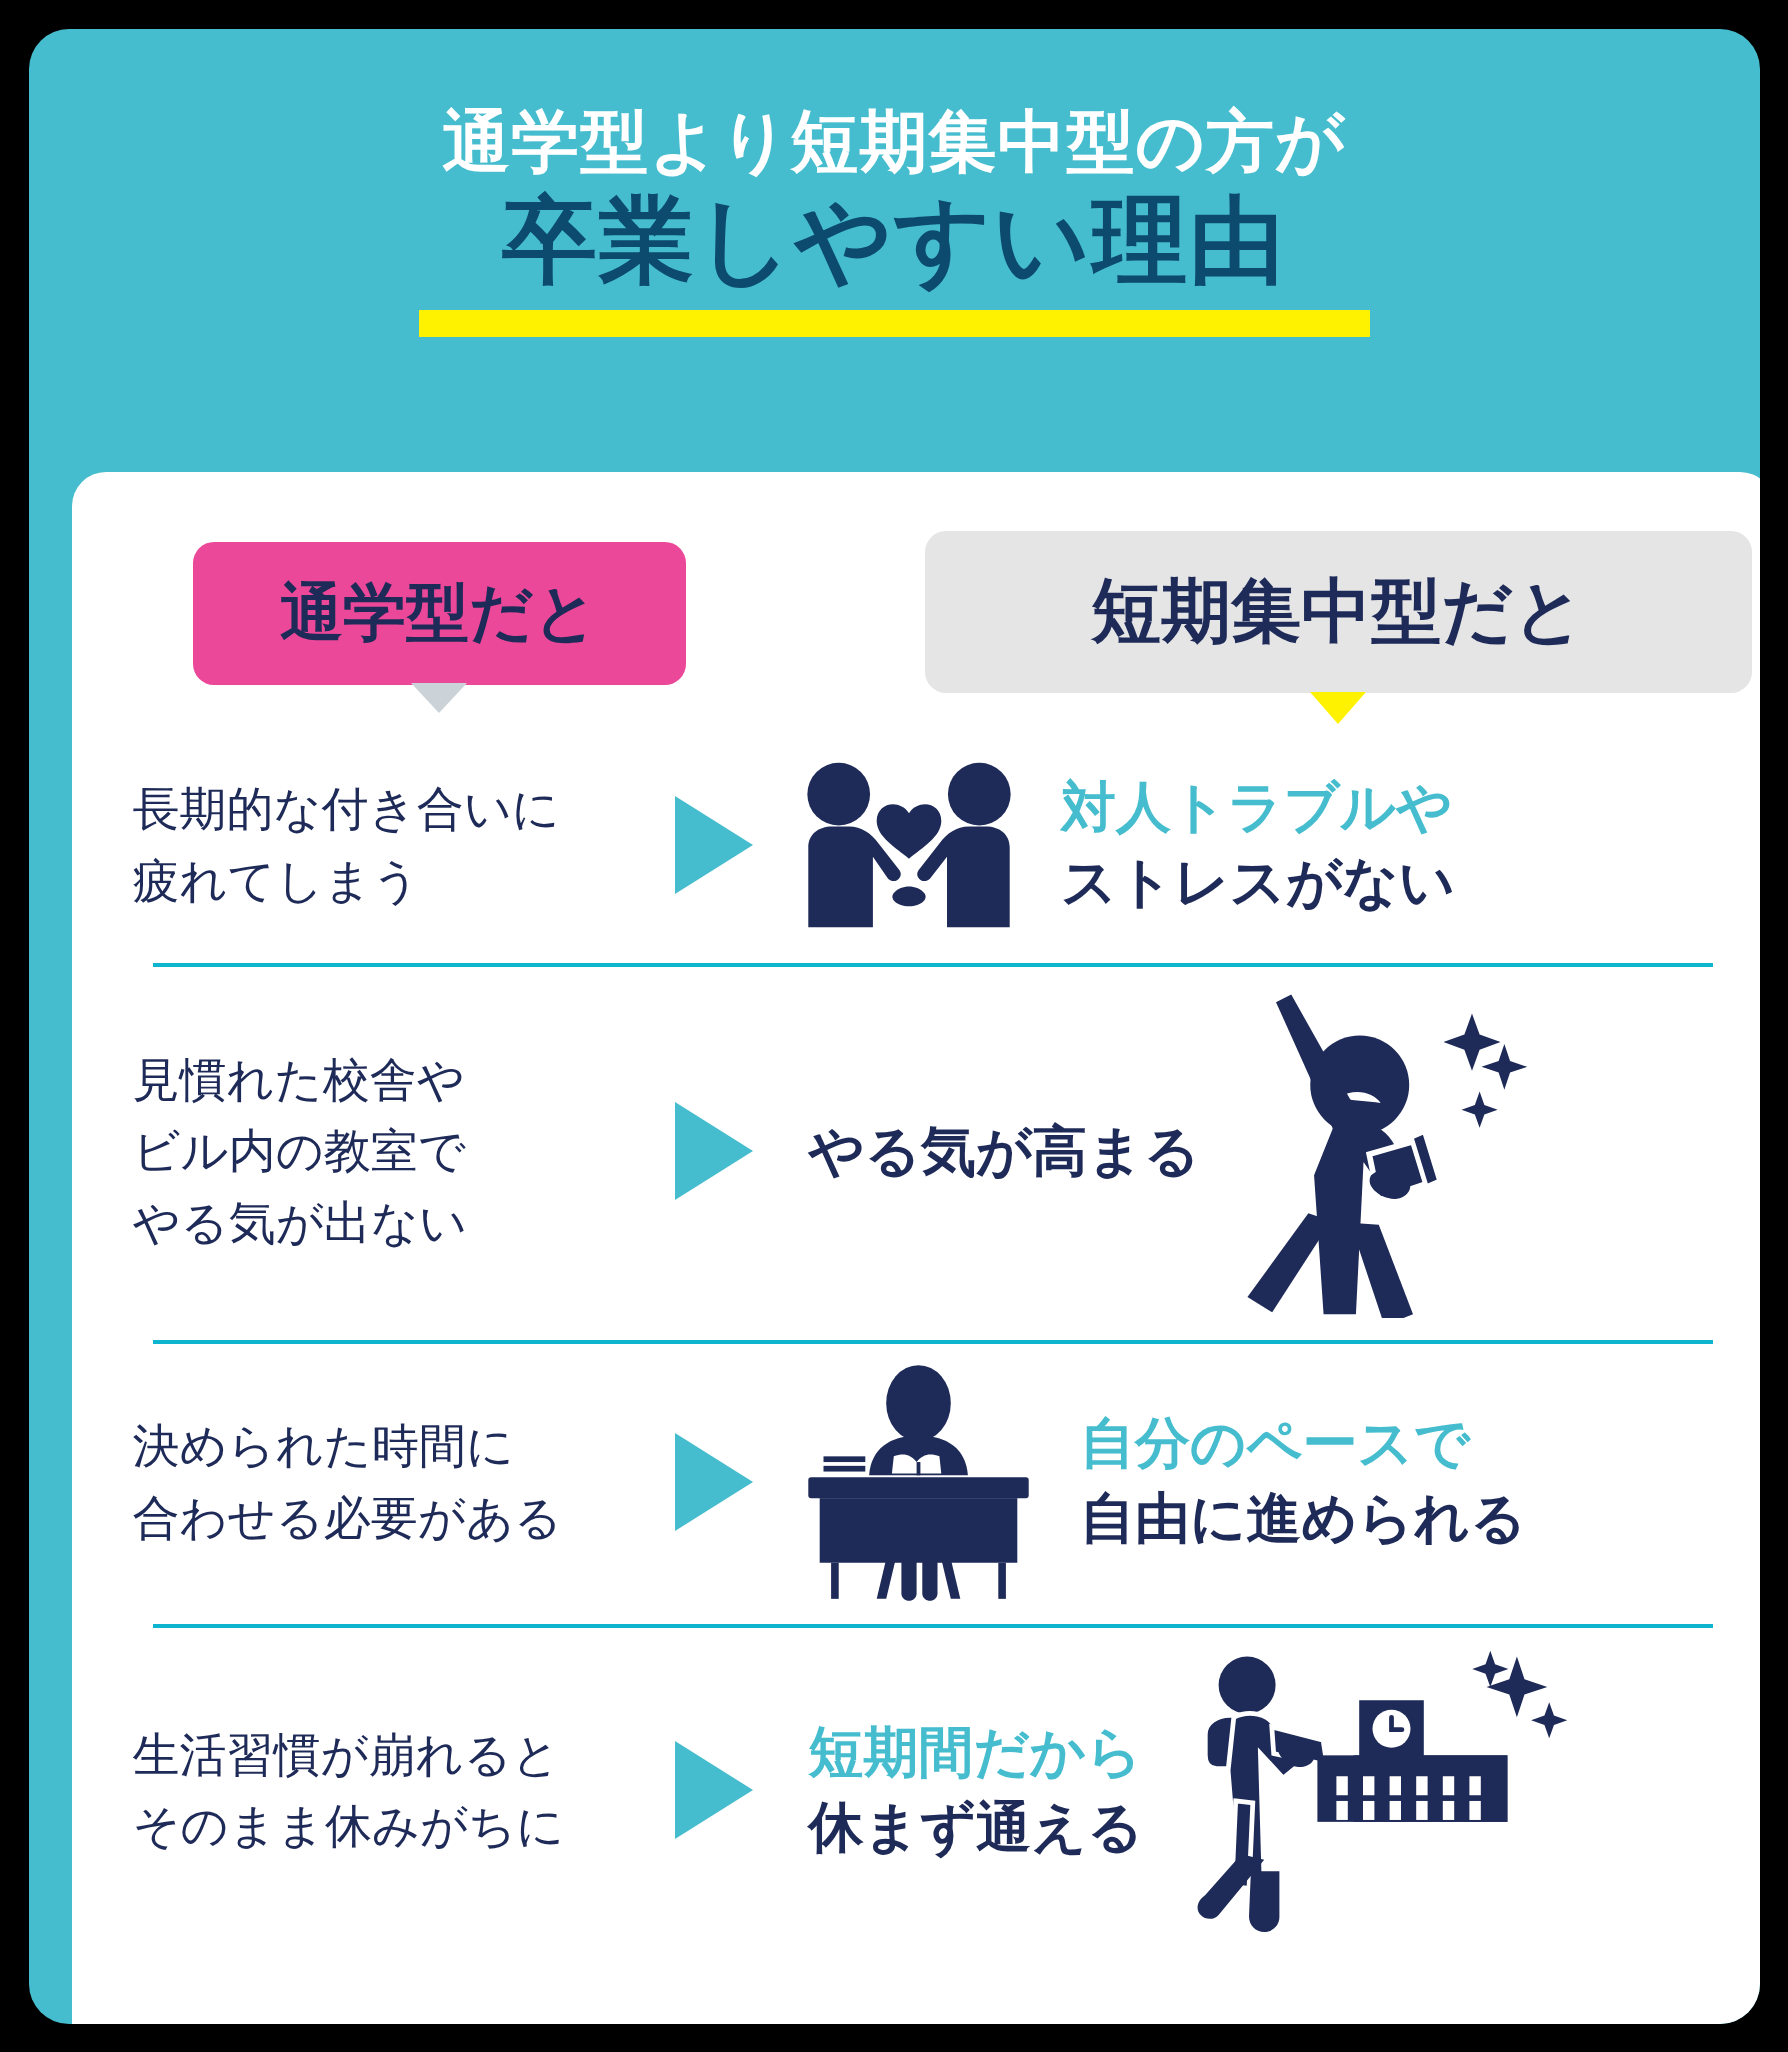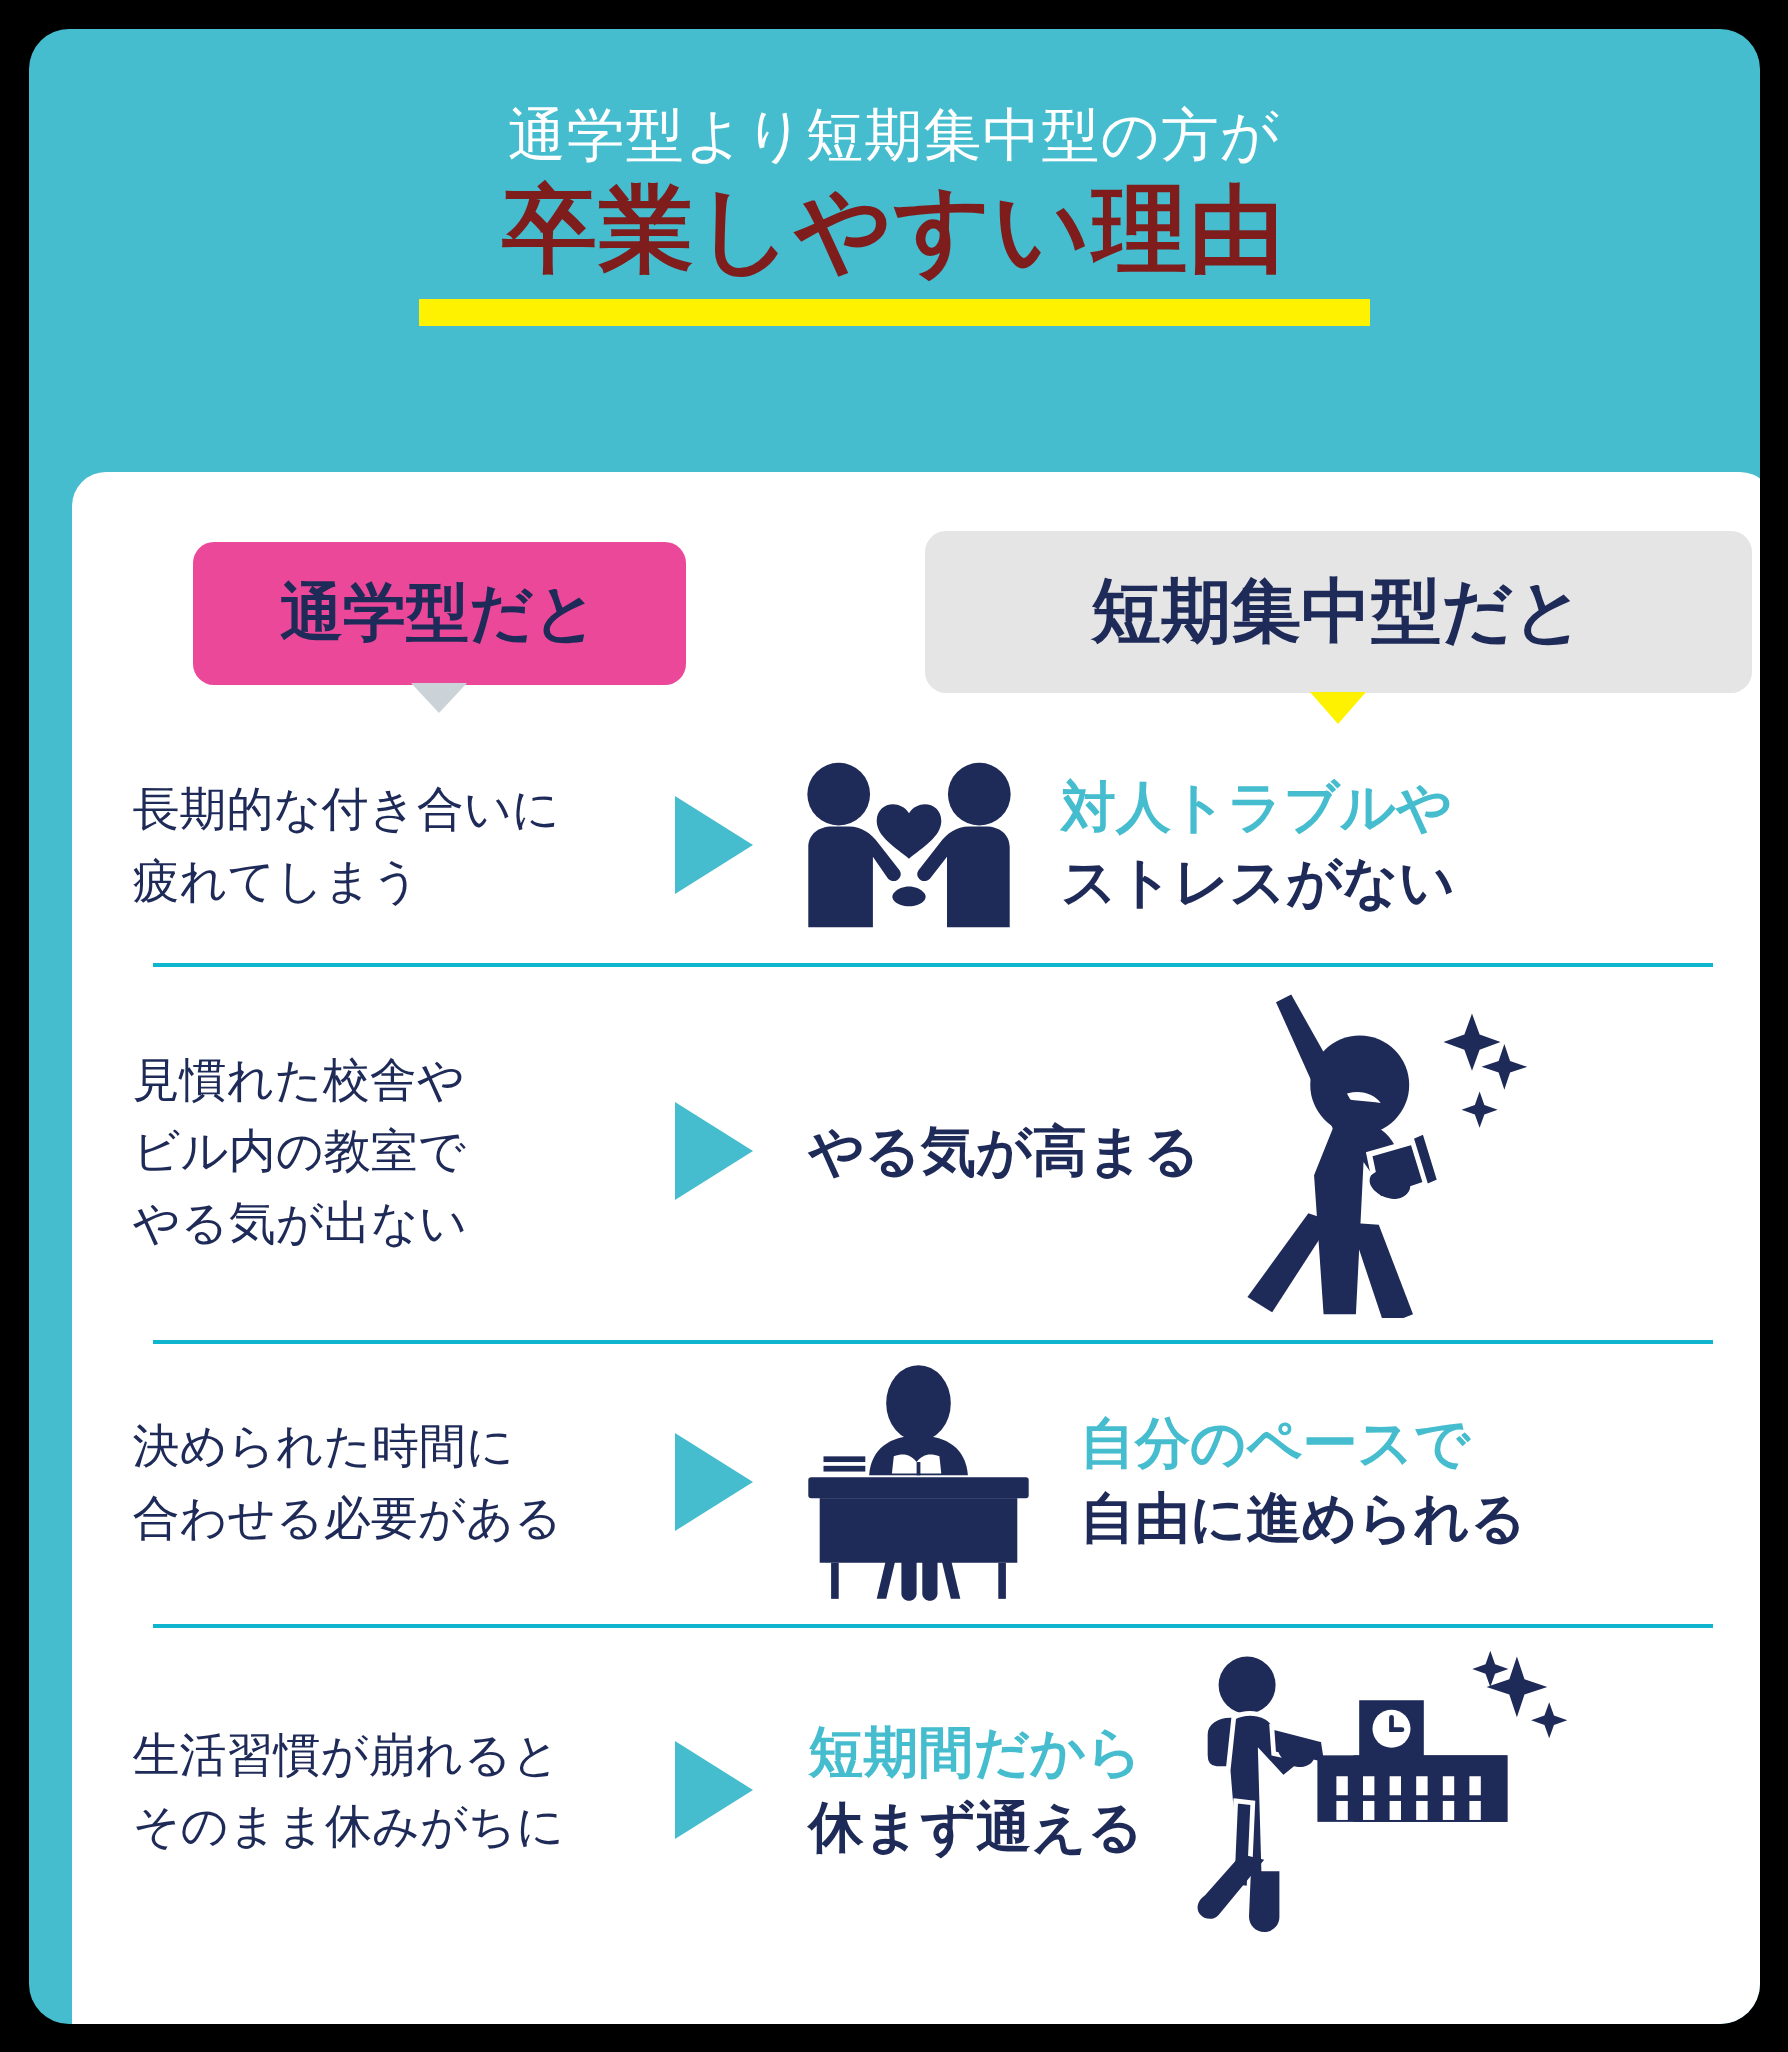--- a/index.html
+++ b/index.html
@@ -21,28 +21,28 @@
   }
 
   
   .title-block{
     position:absolute;
     left:0; top:74px; width:100%;
     text-align:center;
   }
   .title-line1{
     color:#ffffff;
-    font-size:58px;
-    font-weight:400;
+    font-size:68px;
+    font-weight:700;
     letter-spacing:1px;
     line-height:1.12;
     white-space:nowrap;
   }
   .title-line2{
-    color:#7f1d1d;
+    color:#0c4a6e;
     font-size:95px;
     font-weight:700;
     letter-spacing:1.9px;
     line-height:1.18;
     margin-top:5.7px;
     white-space:nowrap;
   }
   .title-underline{
     width:951px; height:27px;
     background:#fff200;

